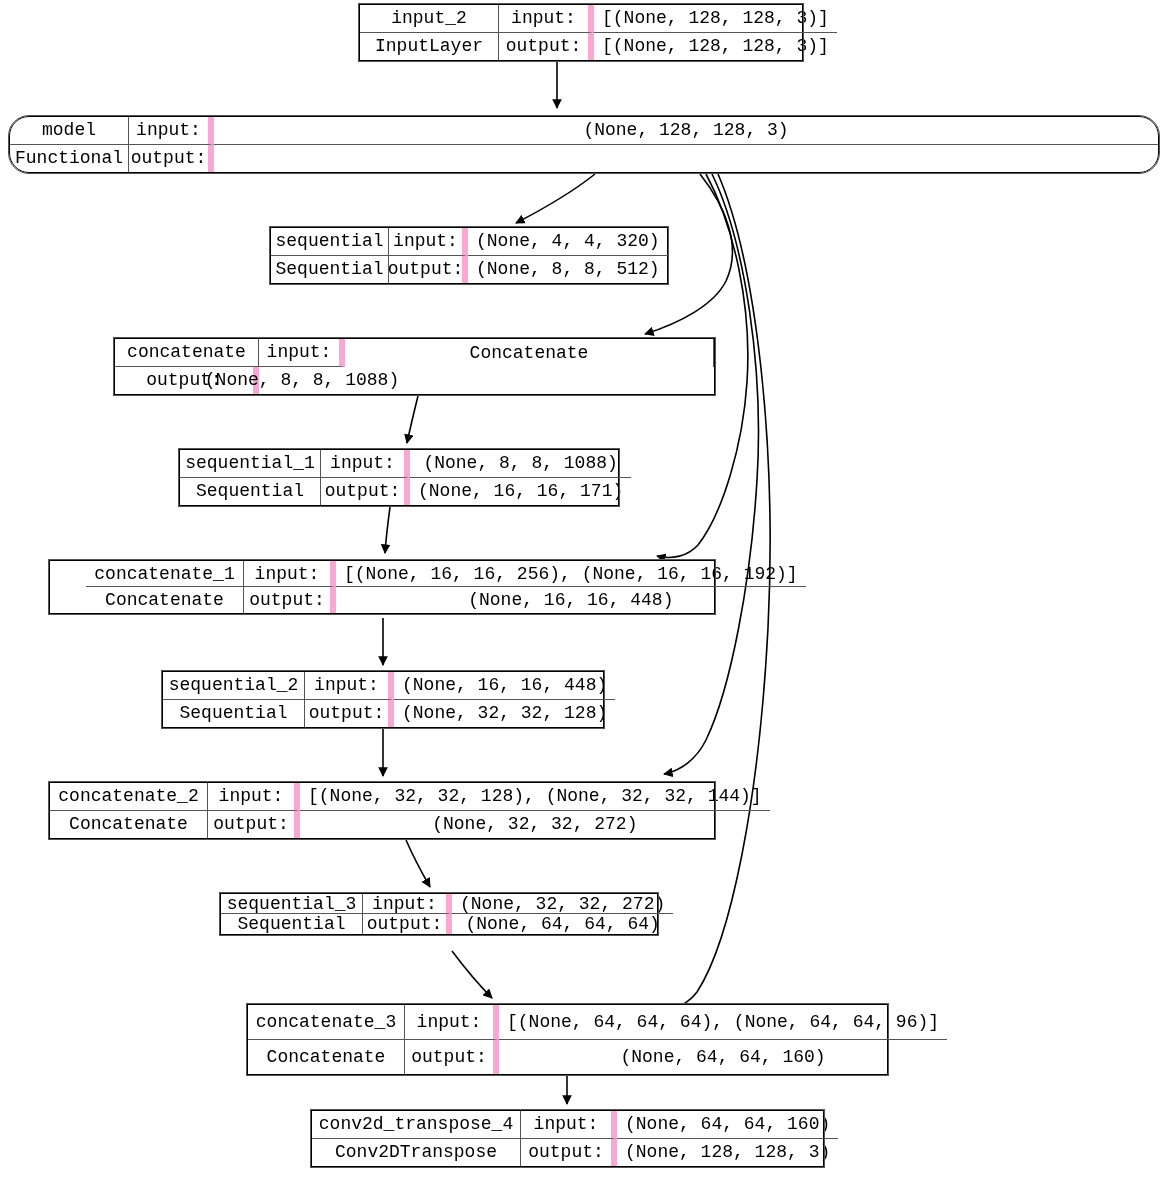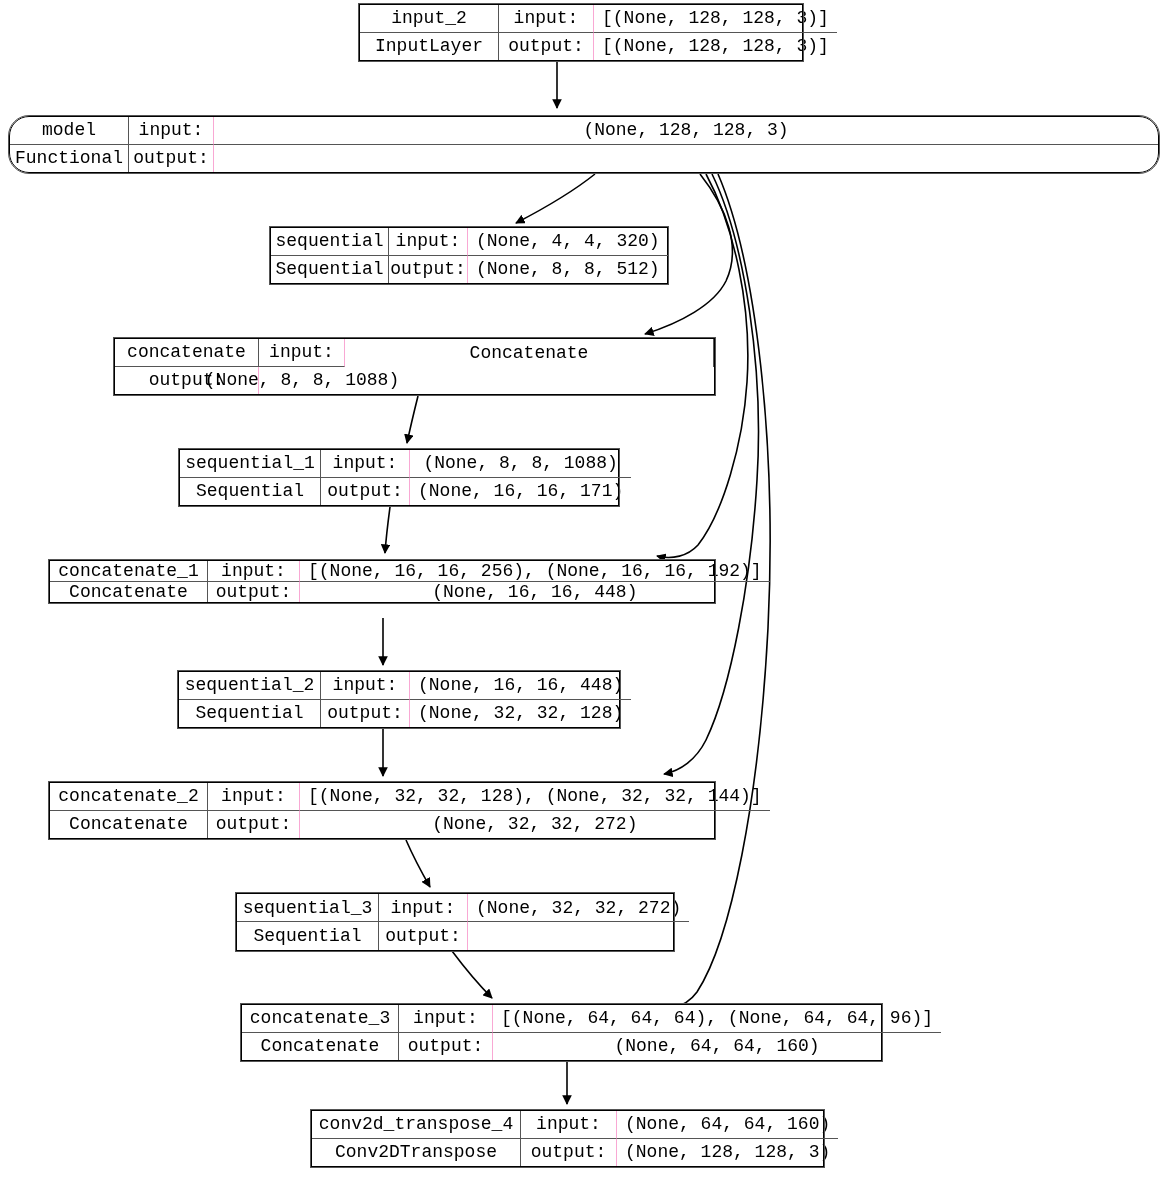--- a/index.html
+++ b/index.html
@@ -41,21 +41,21 @@
     justify-content: center;
     font-size: 18px;
     color: #000000;
     line-height: 1;
     padding: 0 8px;
     white-space: nowrap;
     box-sizing: border-box;
   }
   .cell.r0 { border-bottom: 1px solid #555555; }
   .cell.c0 { border-right: 1px solid #555555; }
-  .cell.c1 { border-right: 1px solid #f9a8d4; text-align: right; }
+  .cell.c1 { border-right: 6px solid #f9a8d4; text-align: right; }
   .cell.c2 { border-left: 0; }
   
   .cell.val { }
 </style>
 </head>
 <body>
 
 <div id="canvas">
 
   <svg id="edges" viewBox="0 0 1168 1180" xmlns="http://www.w3.org/2000/svg">
@@ -113,52 +113,53 @@
         <div class="cell c2 val">(None, 8, 8, 1088)</div>
       </div>
       <div class="node" style="left: 179px; top: 449px; width: 440px; height: 57px; --c1: 141px; --c2: 89px;">
         <div class="cell r0 c0">sequential_1</div>
         <div class="cell r0 c1">input:</div>
         <div class="cell r0 c2 val">(None, 8, 8, 1088)</div>
         <div class="cell c0">Sequential</div>
         <div class="cell c1">output:</div>
         <div class="cell c2 val">(None, 16, 16, 171)</div>
       </div>
-      <div class="node" style="left: 49px; top: 560px; width: 666px; height: 43px; --c1: 158px; --c2: 92px;">
+      <div class="node" style="left: 49px; top: 560px; width: 666px; height: 54px; padding-left: 36px; --c1: 158px; --c2: 92px;">
         <div class="cell r0 c0">concatenate_1</div>
         <div class="cell r0 c1">input:</div>
         <div class="cell r0 c2 val">[(None, 16, 16, 256), (None, 16, 16, 192)]</div>
         <div class="cell c0">Concatenate</div>
         <div class="cell c1">output:</div>
         <div class="cell c2 val">(None, 16, 16, 448)</div>
       </div>
-      <div class="node" style="left: 178px; top: 671px; width: 442px; height: 57px; --c1: 142px; --c2: 89px;">
+      <div class="node" style="left: 162px; top: 671px; width: 442px; height: 57px; --c1: 142px; --c2: 89px;">
         <div class="cell r0 c0">sequential_2</div>
         <div class="cell r0 c1">input:</div>
         <div class="cell r0 c2 val">(None, 16, 16, 448)</div>
         <div class="cell c0">Sequential</div>
         <div class="cell c1">output:</div>
         <div class="cell c2 val">(None, 32, 32, 128)</div>
       </div>
       <div class="node" style="left: 49px; top: 782px; width: 666px; height: 57px; --c1: 158px; --c2: 92px;">
         <div class="cell r0 c0">concatenate_2</div>
         <div class="cell r0 c1">input:</div>
         <div class="cell r0 c2 val">[(None, 32, 32, 128), (None, 32, 32, 144)]</div>
         <div class="cell c0">Concatenate</div>
         <div class="cell c1">output:</div>
         <div class="cell c2 val">(None, 32, 32, 272)</div>
       </div>
-      <div class="node" style="left: 220px; top: 893px; width: 438px; height: 58px; margin-left: 16px; --c1: 142px; --c2: 89px;">
+      <div class="node" style="left: 220px; top: 893px; width: 438px; height: 42px; --c1: 142px; --c2: 89px;">
         <div class="cell r0 c0">sequential_3</div>
         <div class="cell r0 c1">input:</div>
         <div class="cell r0 c2 val">(None, 32, 32, 272)</div>
         <div class="cell c0">Sequential</div>
         <div class="cell c1">output:</div>
+        <div class="cell c2 val">(None, 64, 64, 64)</div>
       </div>
-      <div class="node" style="left: 241px; top: 1004px; width: 641px; height: 57px; --c1: 157px; --c2: 94px;">
+      <div class="node" style="left: 247px; top: 1004px; width: 641px; height: 71px; --c1: 157px; --c2: 94px;">
         <div class="cell r0 c0">concatenate_3</div>
         <div class="cell r0 c1">input:</div>
         <div class="cell r0 c2 val">[(None, 64, 64, 64), (None, 64, 64, 96)]</div>
         <div class="cell c0">Concatenate</div>
         <div class="cell c1">output:</div>
         <div class="cell c2 val">(None, 64, 64, 160)</div>
       </div>
       <div class="node" style="left: 311px; top: 1110px; width: 513px; height: 57px; --c1: 209px; --c2: 96px;">
         <div class="cell r0 c0">conv2d_transpose_4</div>
         <div class="cell r0 c1">input:</div>

